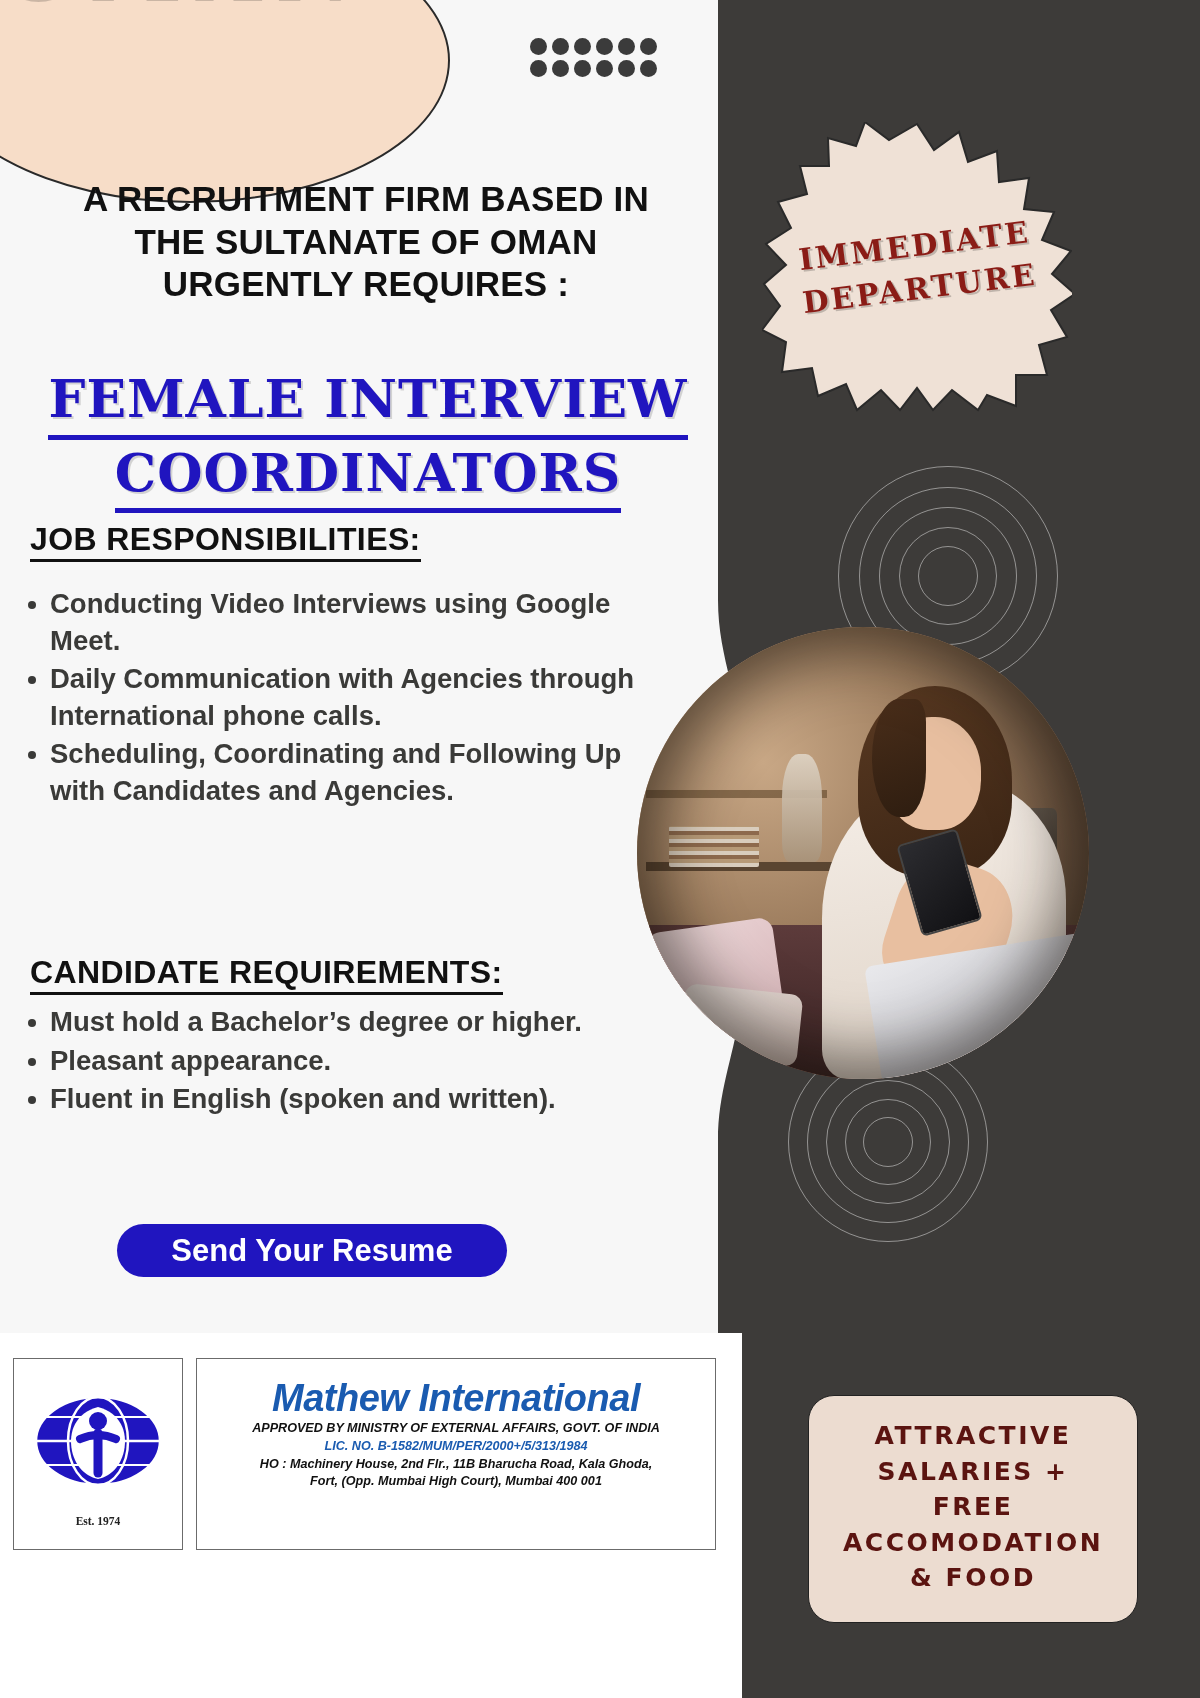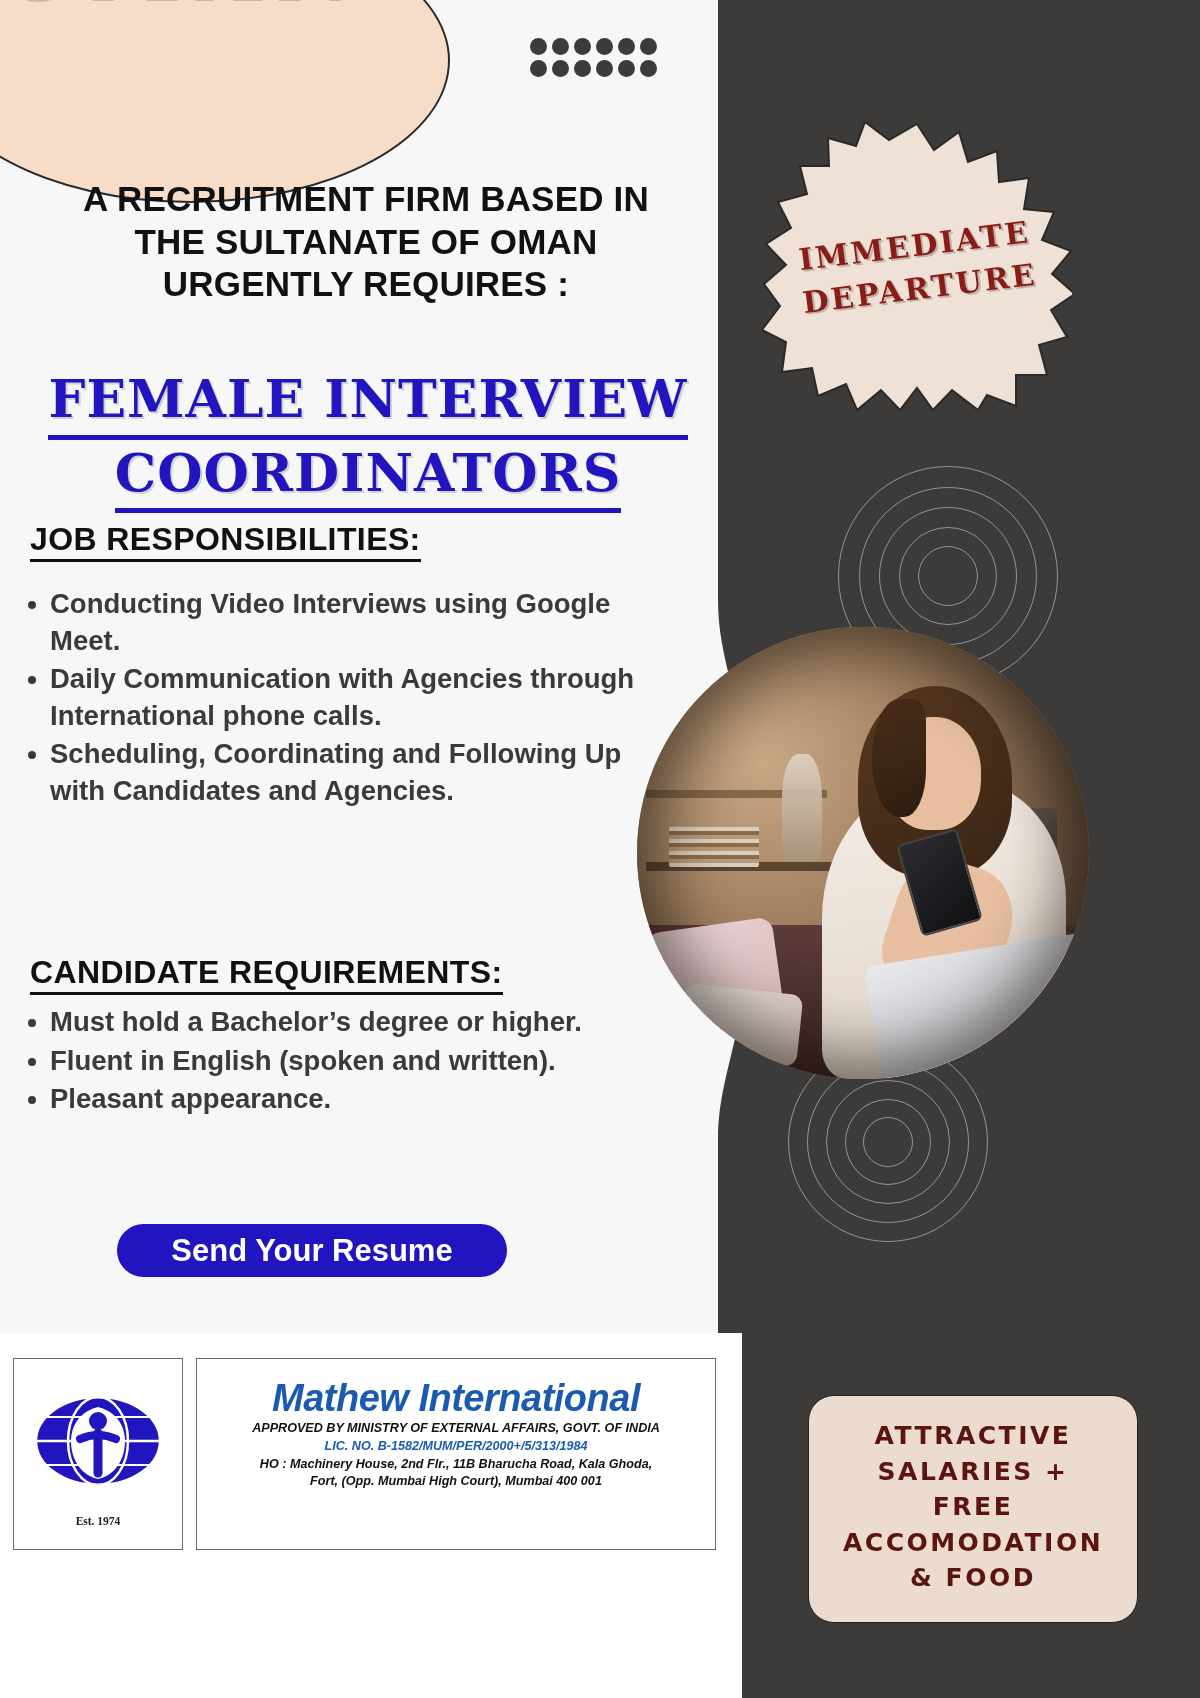--- a/index.html
+++ b/index.html
@@ -563,22 +563,22 @@
   <div class="sec-head resp">JOB RESPONSIBILITIES:</div>
   <ul class="bullets resp">
     <li>Conducting Video Interviews using Google Meet.</li>
     <li>Daily Communication with Agencies through International phone calls.</li>
     <li>Scheduling, Coordinating and Following Up with Candidates and Agencies.</li>
   </ul>
 
   <div class="sec-head cand">CANDIDATE REQUIREMENTS:</div>
   <ul class="bullets cand">
     <li>Must hold a Bachelor’s degree or higher.</li>
+    <li>Pleasant appearance.</li>
     <li>Fluent in English (spoken and written).</li>
-    <li>Pleasant appearance.</li>
   </ul>
 
   <button class="send-btn">Send Your Resume</button>
 
 
   <div class="footer-strip"></div>
 
   <div class="logo-box">
     <div class="logo-mark">
       <svg viewBox="0 0 132 132" width="132" height="132" aria-hidden="true">

